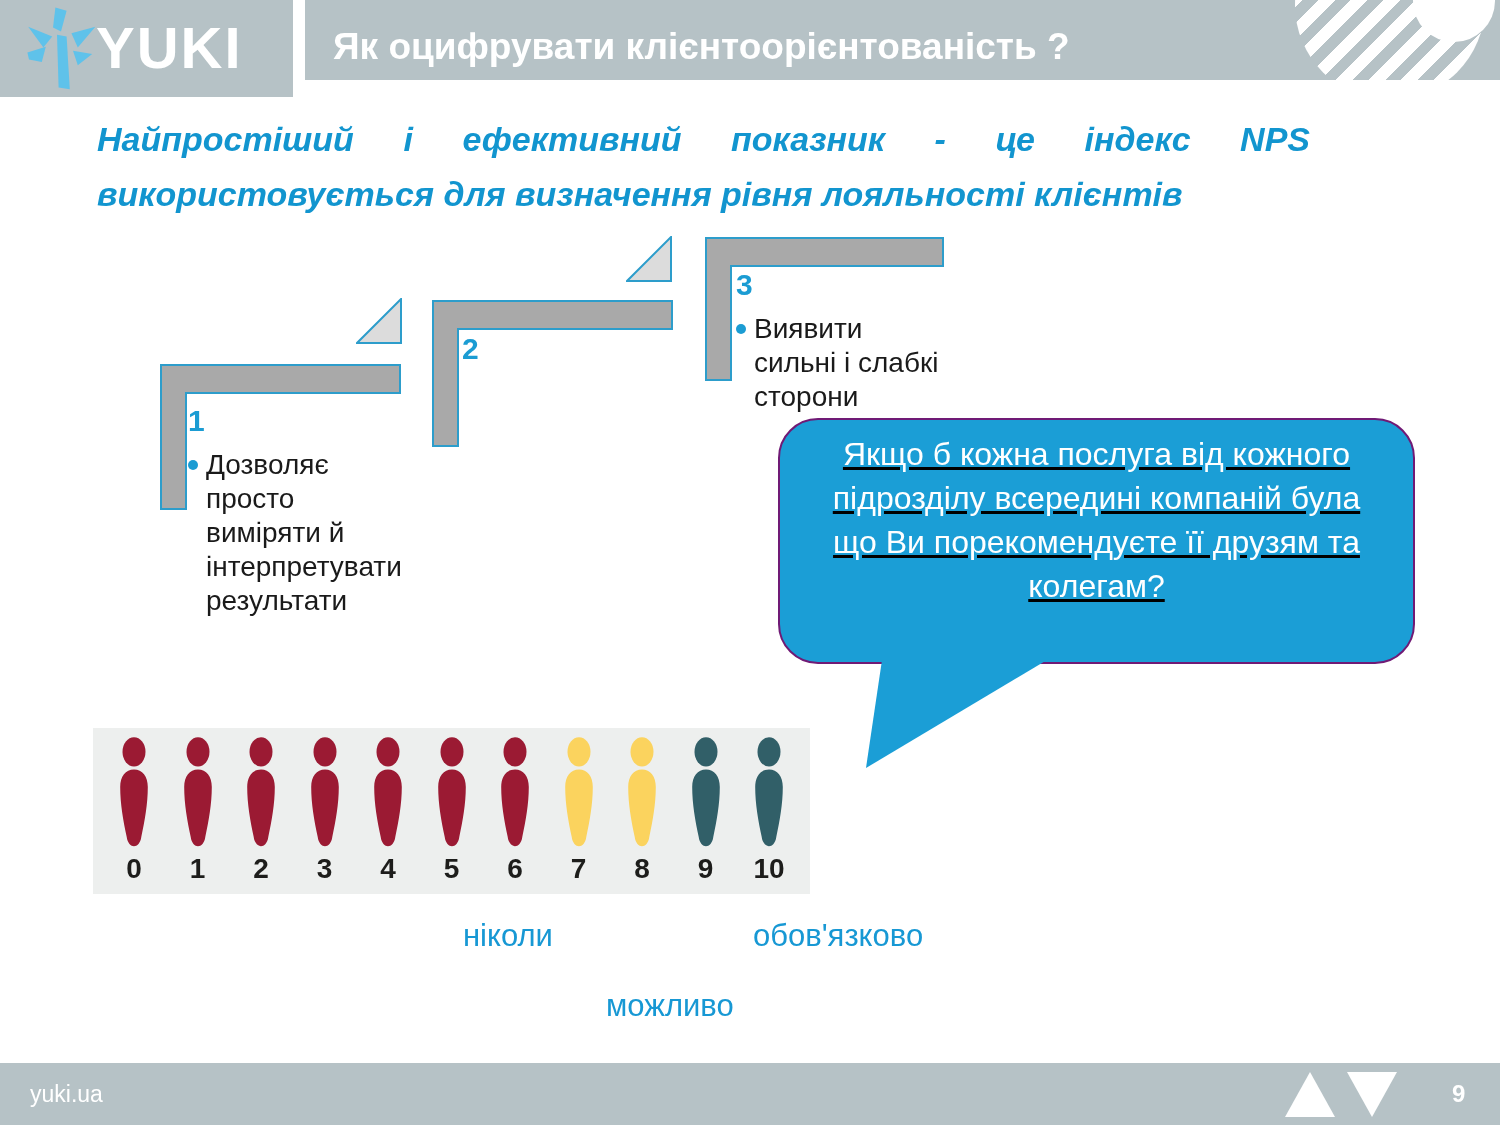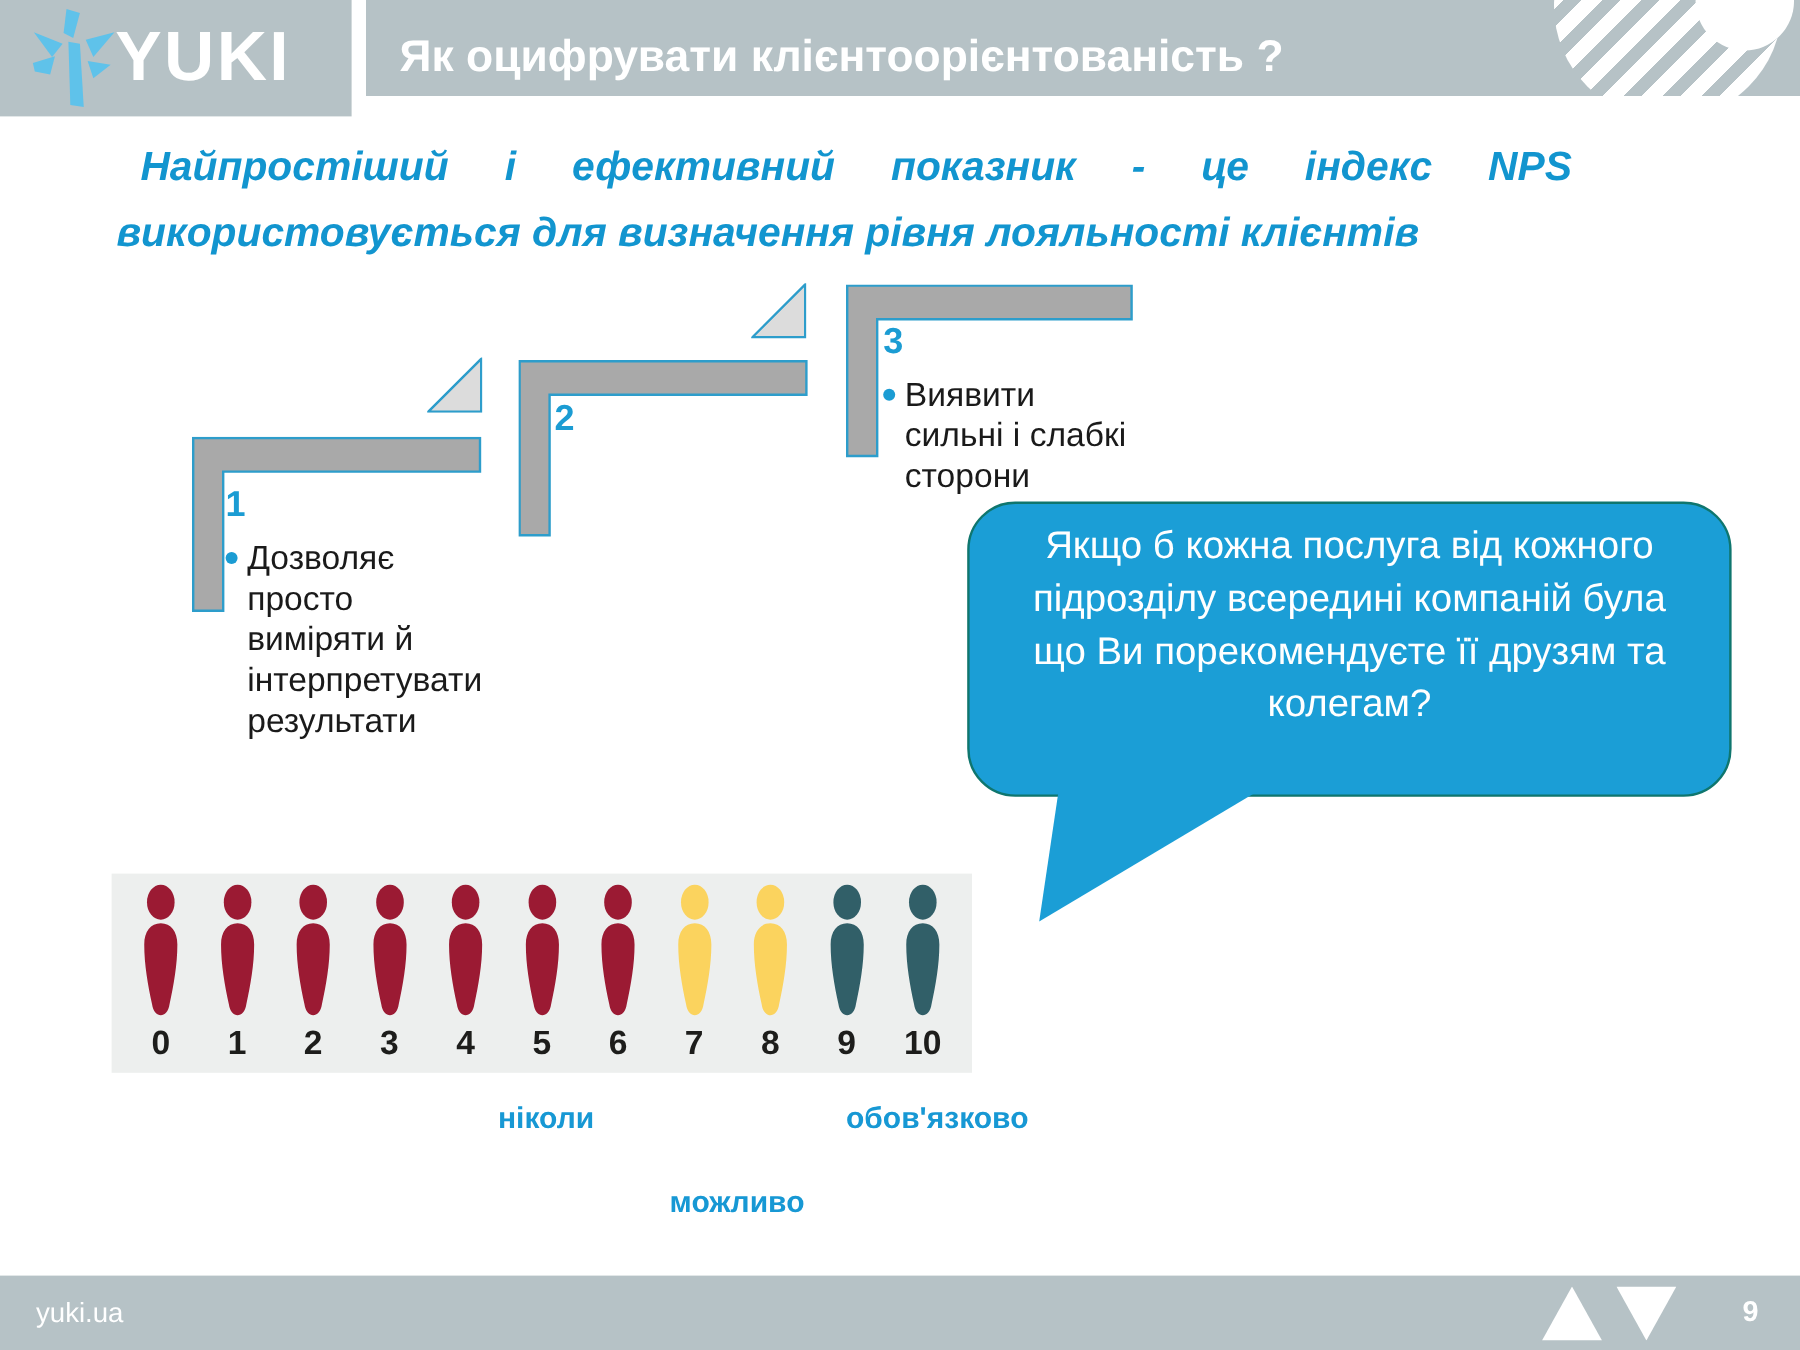--- a/index.html
+++ b/index.html
@@ -12,43 +12,43 @@
   .logo-icon{ position:absolute; left:22px; top:6px; width:78px; height:88px; }
   .logo-text{ position:absolute; left:96px; top:14px; color:#ffffff; font-size:58px; font-weight:bold; letter-spacing:2px; }
   .title-block{ position:absolute; left:305px; top:0; width:1195px; height:80px; background:#b6c2c6; overflow:hidden; }
   .slide-title{ position:absolute; left:28px; top:26px; color:#ffffff; font-size:37px; font-weight:bold; white-space:nowrap; }
   .stripe-circle{ position:absolute; left:990px; top:-90px; width:190px; height:190px; border-radius:50%;
     background:repeating-linear-gradient(135deg, rgba(255,255,255,0) 0 11px, #ffffff 11px 23px); }
   .corner-dot{ position:absolute; left:1108px; top:-40px; width:82px; height:82px; border-radius:50%; background:#ffffff; }
 
   
   .subtitle{ position:absolute; left:97px; top:112px; width:1213px; color:#1295cf; font-size:34px; font-weight:bold; font-style:italic; line-height:55px; }
-  .sub-line1{ text-align:justify; text-align-last:justify;margin-left:20px; }
+  .sub-line1{ text-align:justify; text-align-last:justify; }
   .sub-line2{ text-align:left; }
 
   
   .lshape{ position:absolute; }
   .step-arrow{ position:absolute; }
   .step{ position:absolute; }
   .step-num{ color:#1b9cd3; font-size:30px; font-weight:bold; line-height:34px; margin-bottom:10px; }
   .step-item{ display:flex; align-items:flex-start; }
   .bullet-dot{ width:10px; height:10px; border-radius:50%; background:#1b9cd3; margin-top:12px; margin-right:8px; flex:none; }
   .step-lines div{ color:#1a1a1a; font-size:28px; line-height:34px; }
 
   
-  .bubble{ position:absolute; left:806px; top:418px; width:637px; height:246px; background:#1b9ed6; border:2px solid #0f766e; border-radius:40px; padding-top:12px; }
+  .bubble{ position:absolute; left:778px; top:418px; width:637px; height:246px; background:#1b9ed6; border:2px solid #701a75; border-radius:40px; padding-top:12px;text-decoration:underline; }
   .bubble-line{ color:#ffffff; font-size:32px; line-height:44px; text-align:center; }
   .bubble-tail{ position:absolute; left:852px; top:660px; width:200px; height:110px; }
 
   
   .nps{ position:absolute; left:93px; top:728px; width:717px; height:166px; background:#edefee; display:flex; justify-content:space-between; padding:8px 12px 0 12px; }
   .fig-col{ width:58px; display:flex; flex-direction:column; align-items:center; }
   .person{ width:46px; height:116px; display:block; }
   .fig-num{ font-size:28px; font-weight:bold; color:#1d1d1b; margin-top:1px; }
-  .scale-label{ position:absolute; color:#1798d4; font-size:25px; font-weight:bold; }
+  .scale-label{ position:absolute; color:#1798d4; font-size:31px; font-weight:normal;margin-left:48px; }
   .label-never{ left:415px; top:918px; }
   .label-definitely{ left:705px; top:918px; }
   .label-maybe{ left:558px; top:988px; }
 
   
   .footer{ position:absolute; left:0; top:1063px; width:1500px; height:62px; background:#b6c2c6; }
   .footer-site{ position:absolute; left:30px; top:18px; color:#ffffff; font-size:23px; }
   .nav-up{ position:absolute; left:1285px; top:9px; width:50px; height:45px; cursor:pointer; }
   .nav-down{ position:absolute; left:1347px; top:9px; width:50px; height:45px; cursor:pointer; }
   .footer-page{ position:absolute; left:1452px; top:17px; color:#ffffff; font-size:24px; font-weight:bold; }

